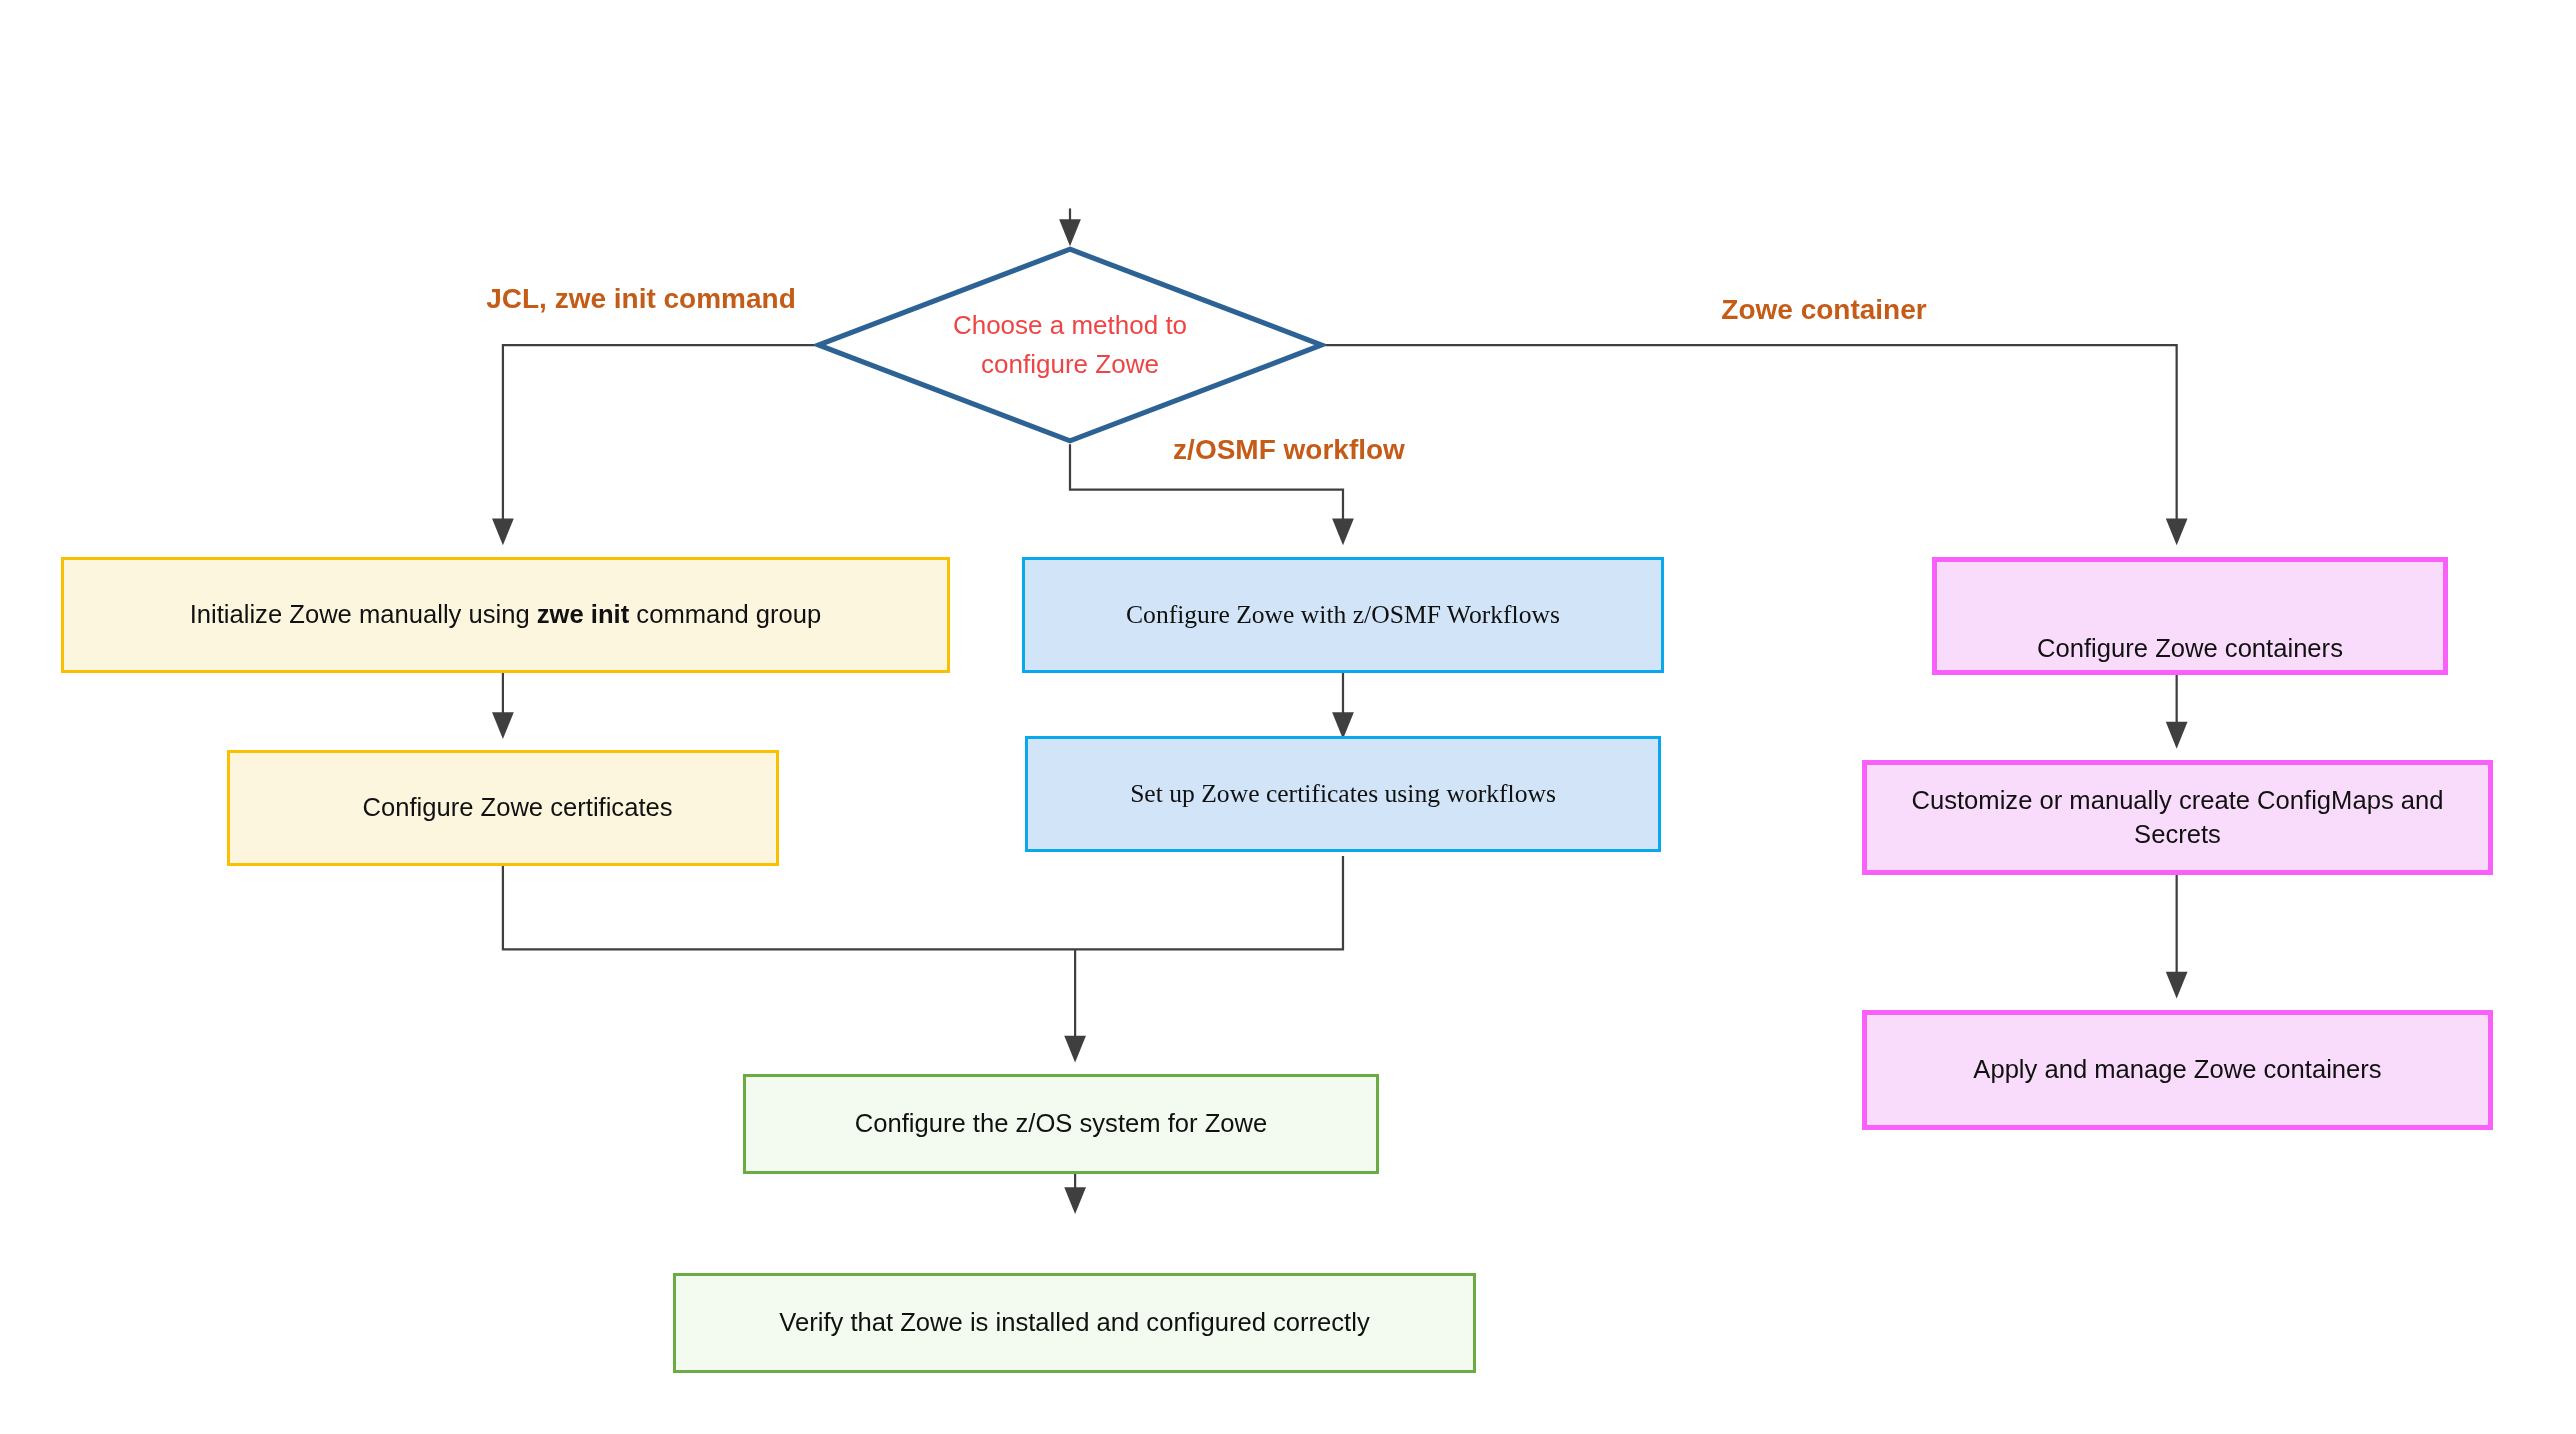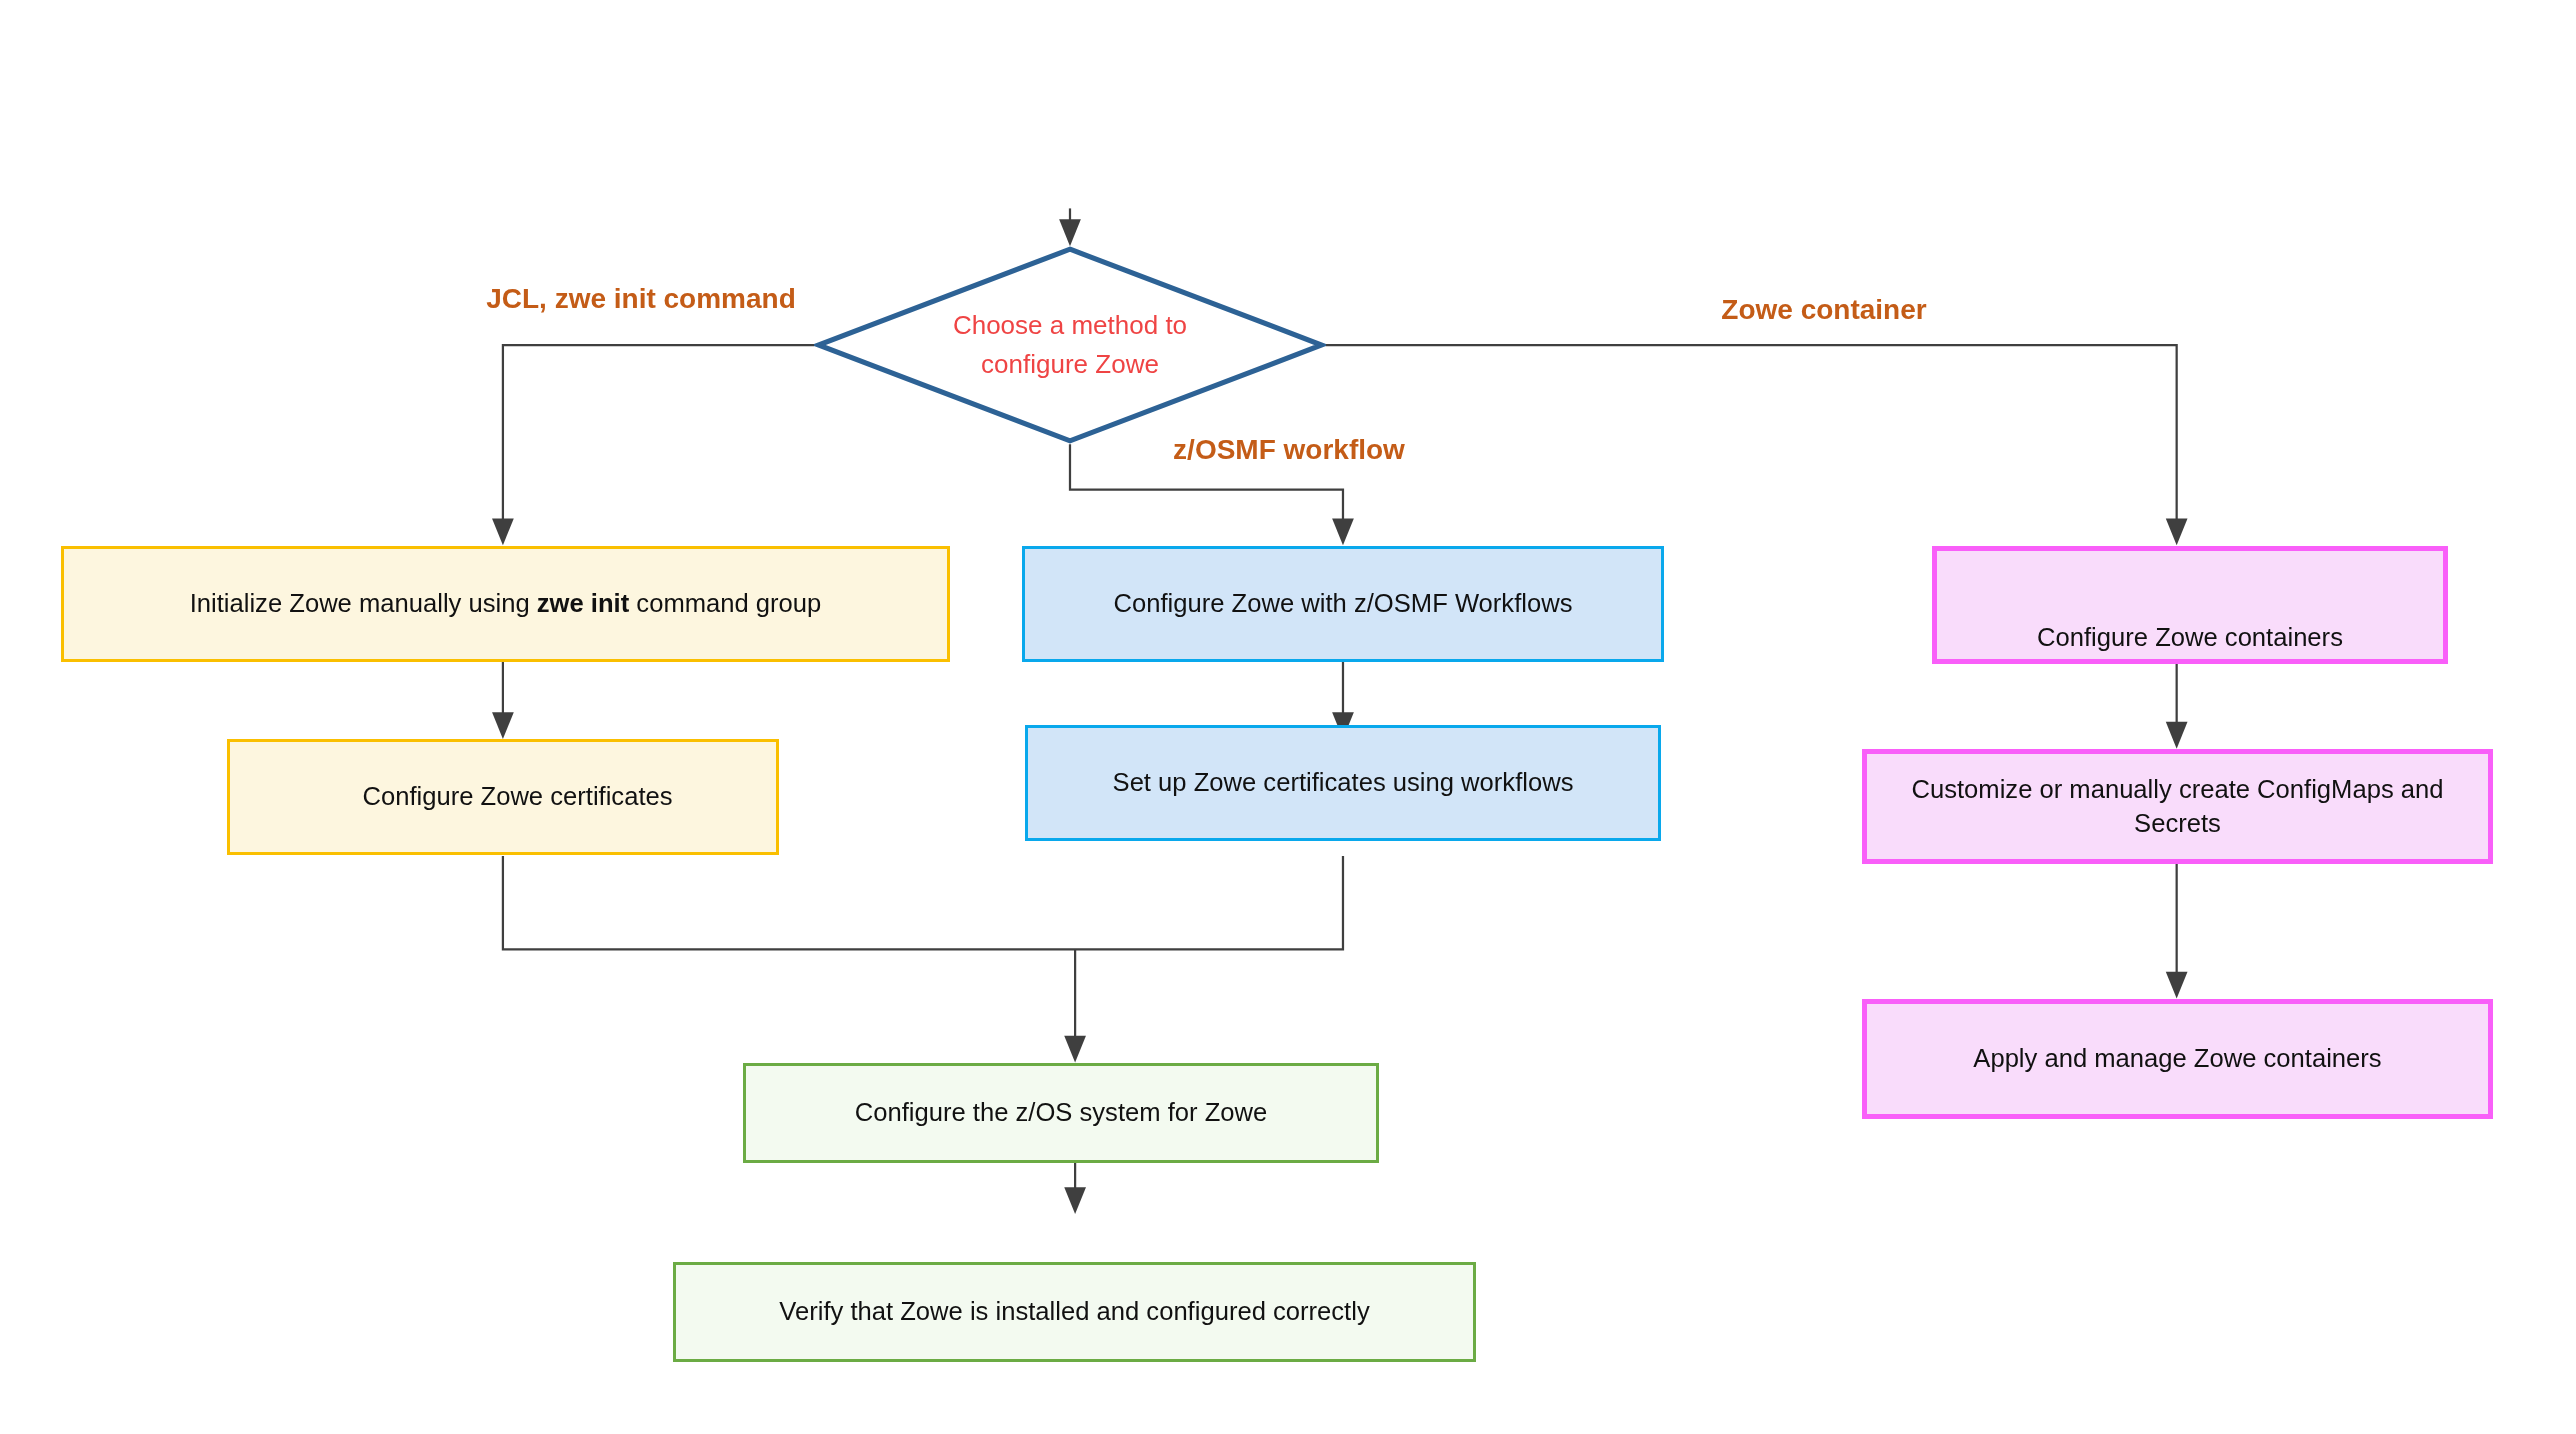--- a/index.html
+++ b/index.html
@@ -51,23 +51,24 @@
     position: absolute;
     box-sizing: border-box;
     display: flex;
     align-items: center;
     justify-content: center;
     text-align: center;
     font-size: 25.6px;
     color: #111111;
     line-height: 1.3;
     padding: 5.1px 19px;
+    margin-top: 11px;
   }
   .node.manual    { border: 3.8px solid var(--manual-border, #fabf00);    background: var(--manual-fill, #fdf6df); }
-  .node.workflow  { border: 3.8px solid var(--workflow-border, #09a8ec);  background: var(--workflow-fill, #d2e5f8); }
+  .node.workflow  { border: 3.8px solid var(--workflow-border, #09a8ec);  background: var(--workflow-fill, #d2e5f8); font-family: Liberation Serif, serif; }
   .node.container { border: 5.1px solid var(--container-border, #f95ff9); background: var(--container-fill, #f9dcfb); }
   .node.shared    { border: 3.8px solid var(--shared-border, #6bab44);    background: var(--shared-fill, #f3faf0); }
   .decision {
     position: absolute;
     left: 814px; top: 246px;
     width: 512px; height: 198px;
   }
   .decision svg { position: absolute; left: 0; top: 0; }
   .decision .decision-text {
     position: absolute;

